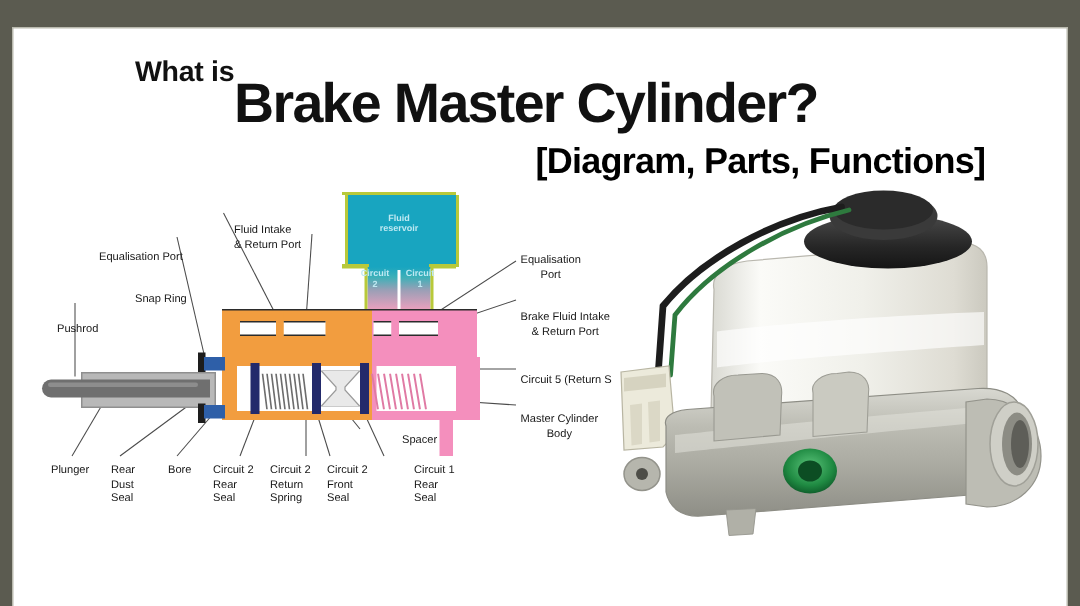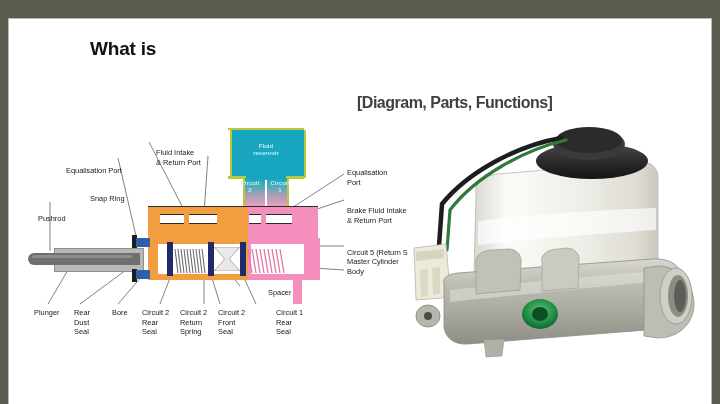--- a/index.html
+++ b/index.html
@@ -26,35 +26,35 @@
     font-size:19px;font-weight:bold;color:#111;
     letter-spacing:-0.2px;
   }
   #title-main{
     left:148px;top:30px;
     font-size:37px;font-weight:bold;color:#111;
     letter-spacing:-1.1px;white-space:nowrap;
   }
   #title-sub{
     left:349px;top:76px;
-    font-size:16px;font-weight:bold;color:#404040;
+    font-size:24px;font-weight:bold;color:#000000;
     letter-spacing:-0.5px;white-space:nowrap;
   }
   #caption{
     left:124px;top:342px;
     font-size:14px;font-weight:bold;color:#1c1c1c;
     letter-spacing:-0.2px;white-space:nowrap;
   }
 
   
   .lbl{
     font-size:7.4px;font-weight:normal;color:#171717;
     line-height:9.6px;white-space:pre;
   }
-  .lbl.r{text-align:left;}
+  .lbl.r{text-align:center;}
 
   
   #diagram{left:0;top:100px;width:400px;height:250px;}
 
   
   #res-body{
     left:222px;top:12px;width:72px;height:48px;
     background:#18a5c0;
     border-left:2px solid #b8c93a;
     border-right:2px solid #b8c93a;
@@ -148,20 +148,21 @@
 
   
   #photo{left:398px;top:100px;width:310px;height:278px;}
 </style>
 </head>
 <body>
 
 <div id="frame">
 
   <div class="abs" id="title-whatis">What is</div>
+  <div class="abs" id="title-main">Brake Master Cylinder?</div>
   <div class="abs" id="title-sub">[Diagram, Parts, Functions]</div>
 
   <div class="abs" id="diagram">
 
     <svg class="abs" width="400" height="250" style="left:0;top:0;">
       <g stroke="#4a4a4a" stroke-width="0.7" fill="none">
 
         <path d="M42 84 L42 133"></path>
 
         <path d="M110 40 L128 118"></path>
@@ -255,21 +256,21 @@
     <div class="abs lbl" style="left:148px;top:30px;">Fluid Intake
 &amp; Return Port</div>
     <div class="abs lbl" style="left:82px;top:76px;text-align:right;">Snap Ring</div>
     <div class="abs lbl" style="left:30px;top:96px;text-align:right;">Pushrod</div>
 
     <div class="abs lbl r" style="left:339px;top:50px;">Equalisation
 Port</div>
     <div class="abs lbl r" style="left:339px;top:88px;">Brake Fluid Intake
 &amp; Return Port</div>
     <div class="abs lbl r" style="left:339px;top:130px;">Circuit 5 (Return S</div>
-    <div class="abs lbl r" style="left:339px;top:139px;">Master Cylinder
+    <div class="abs lbl r" style="left:339px;top:156px;">Master Cylinder
 Body</div>
 
     <div class="abs lbl" style="left:26px;top:190px;">Plunger</div>
     <div class="abs lbl" style="left:66px;top:190px;">Rear
 Dust
 Seal</div>
     <div class="abs lbl" style="left:104px;top:190px;">Bore</div>
     <div class="abs lbl" style="left:134px;top:190px;">Circuit 2
 Rear
 Seal</div>

